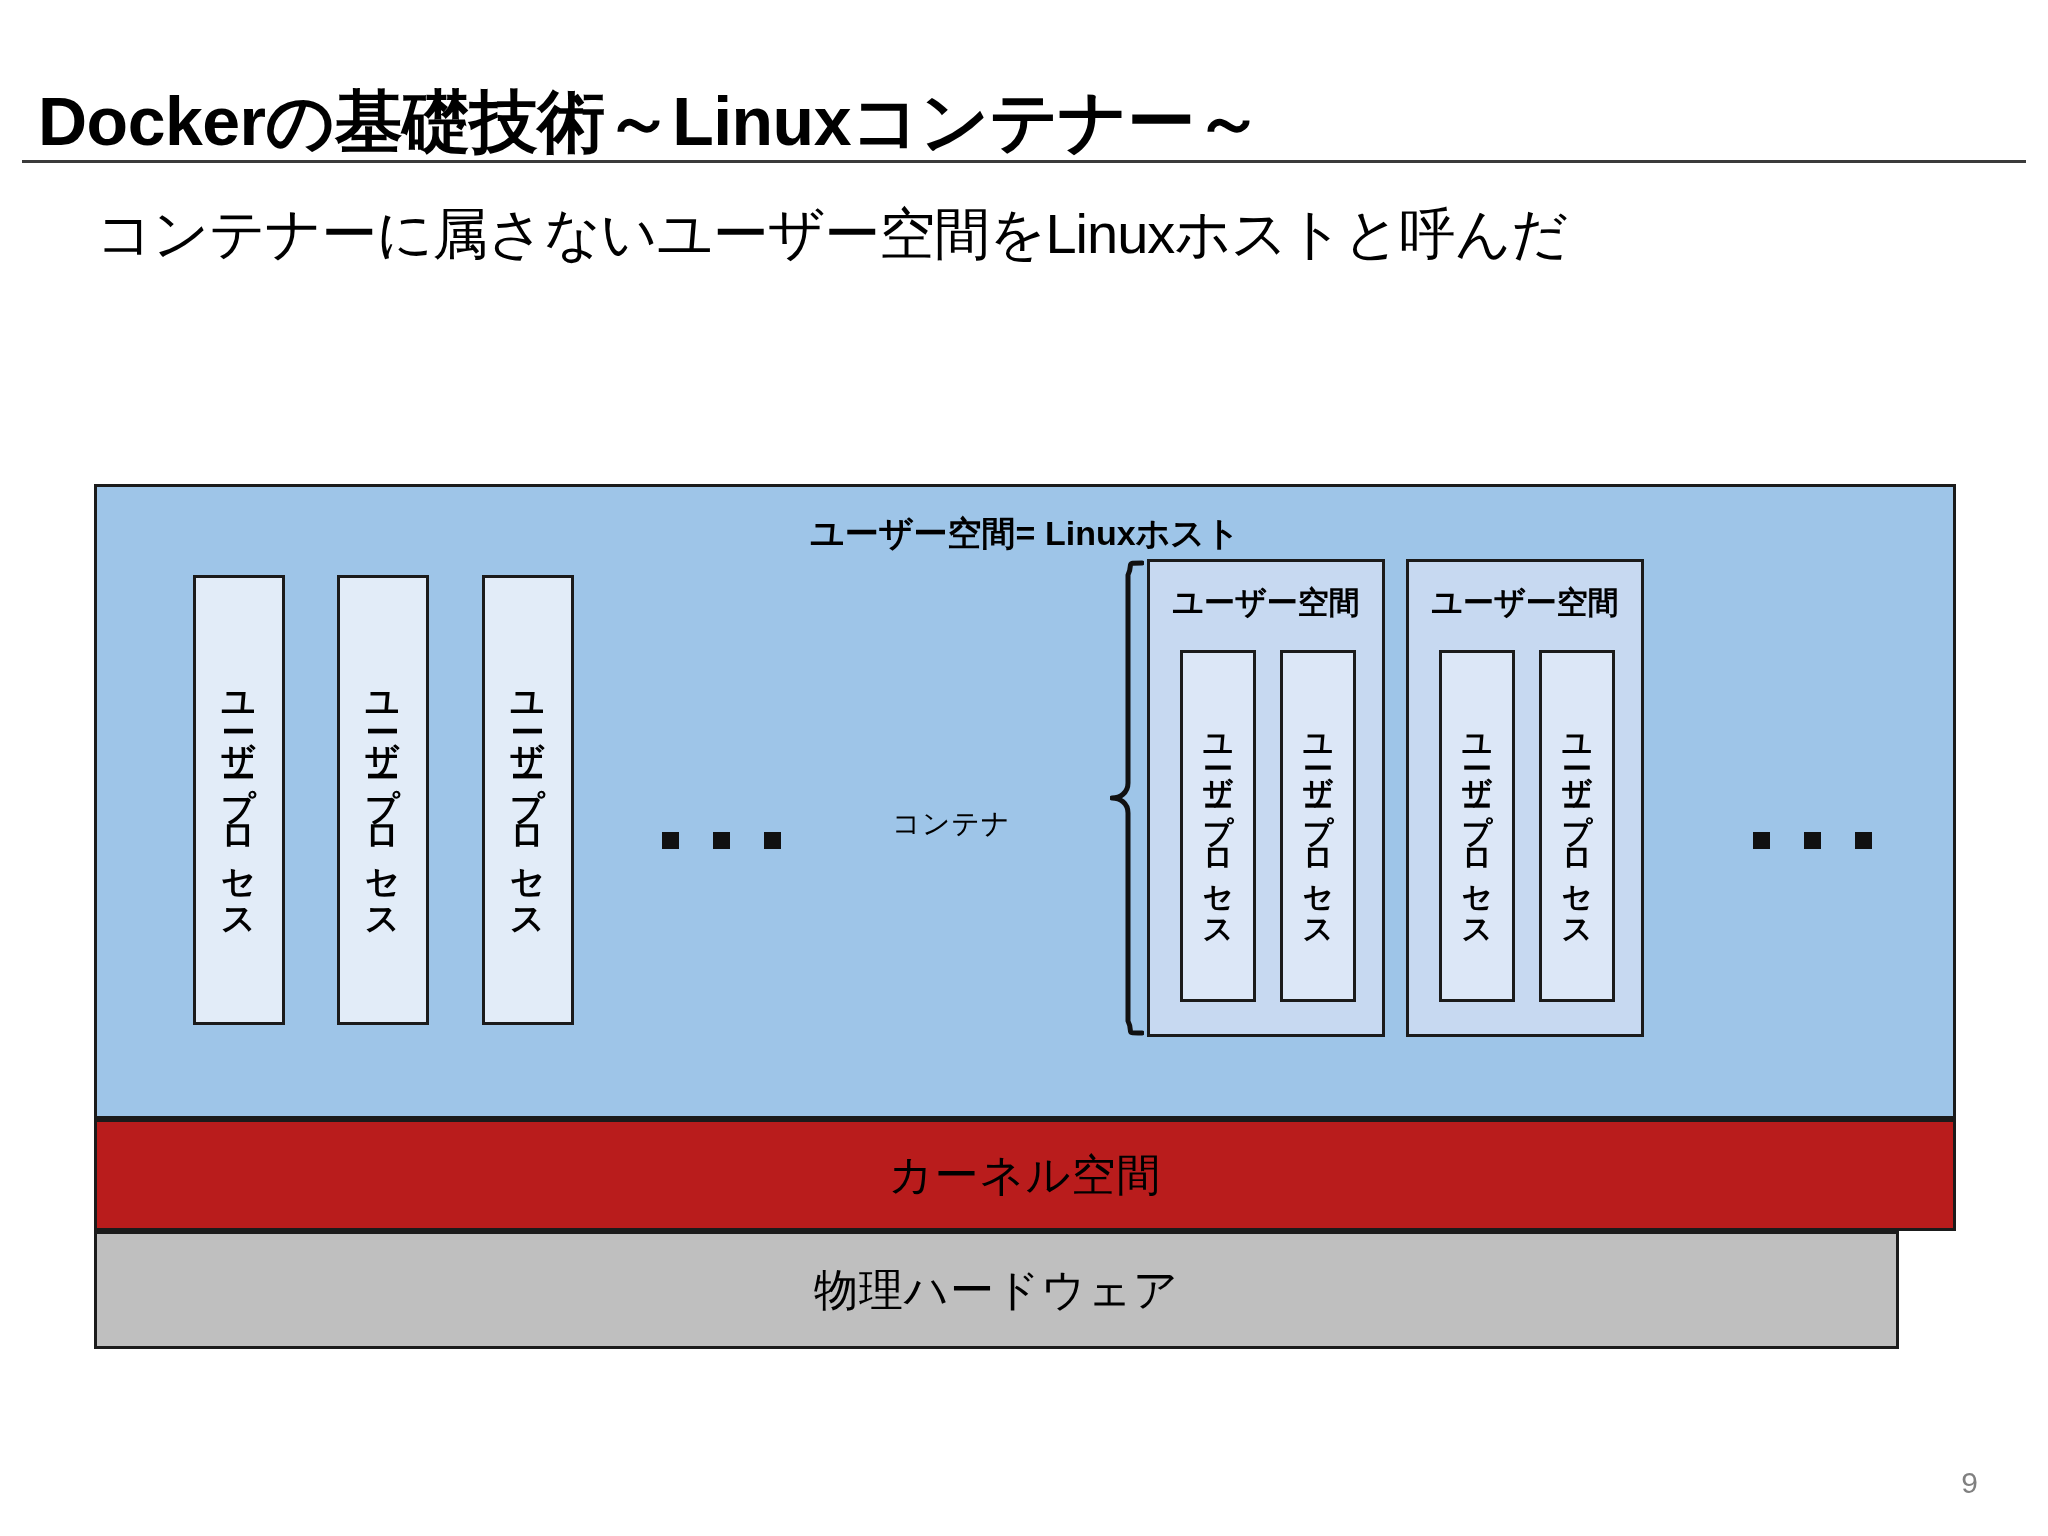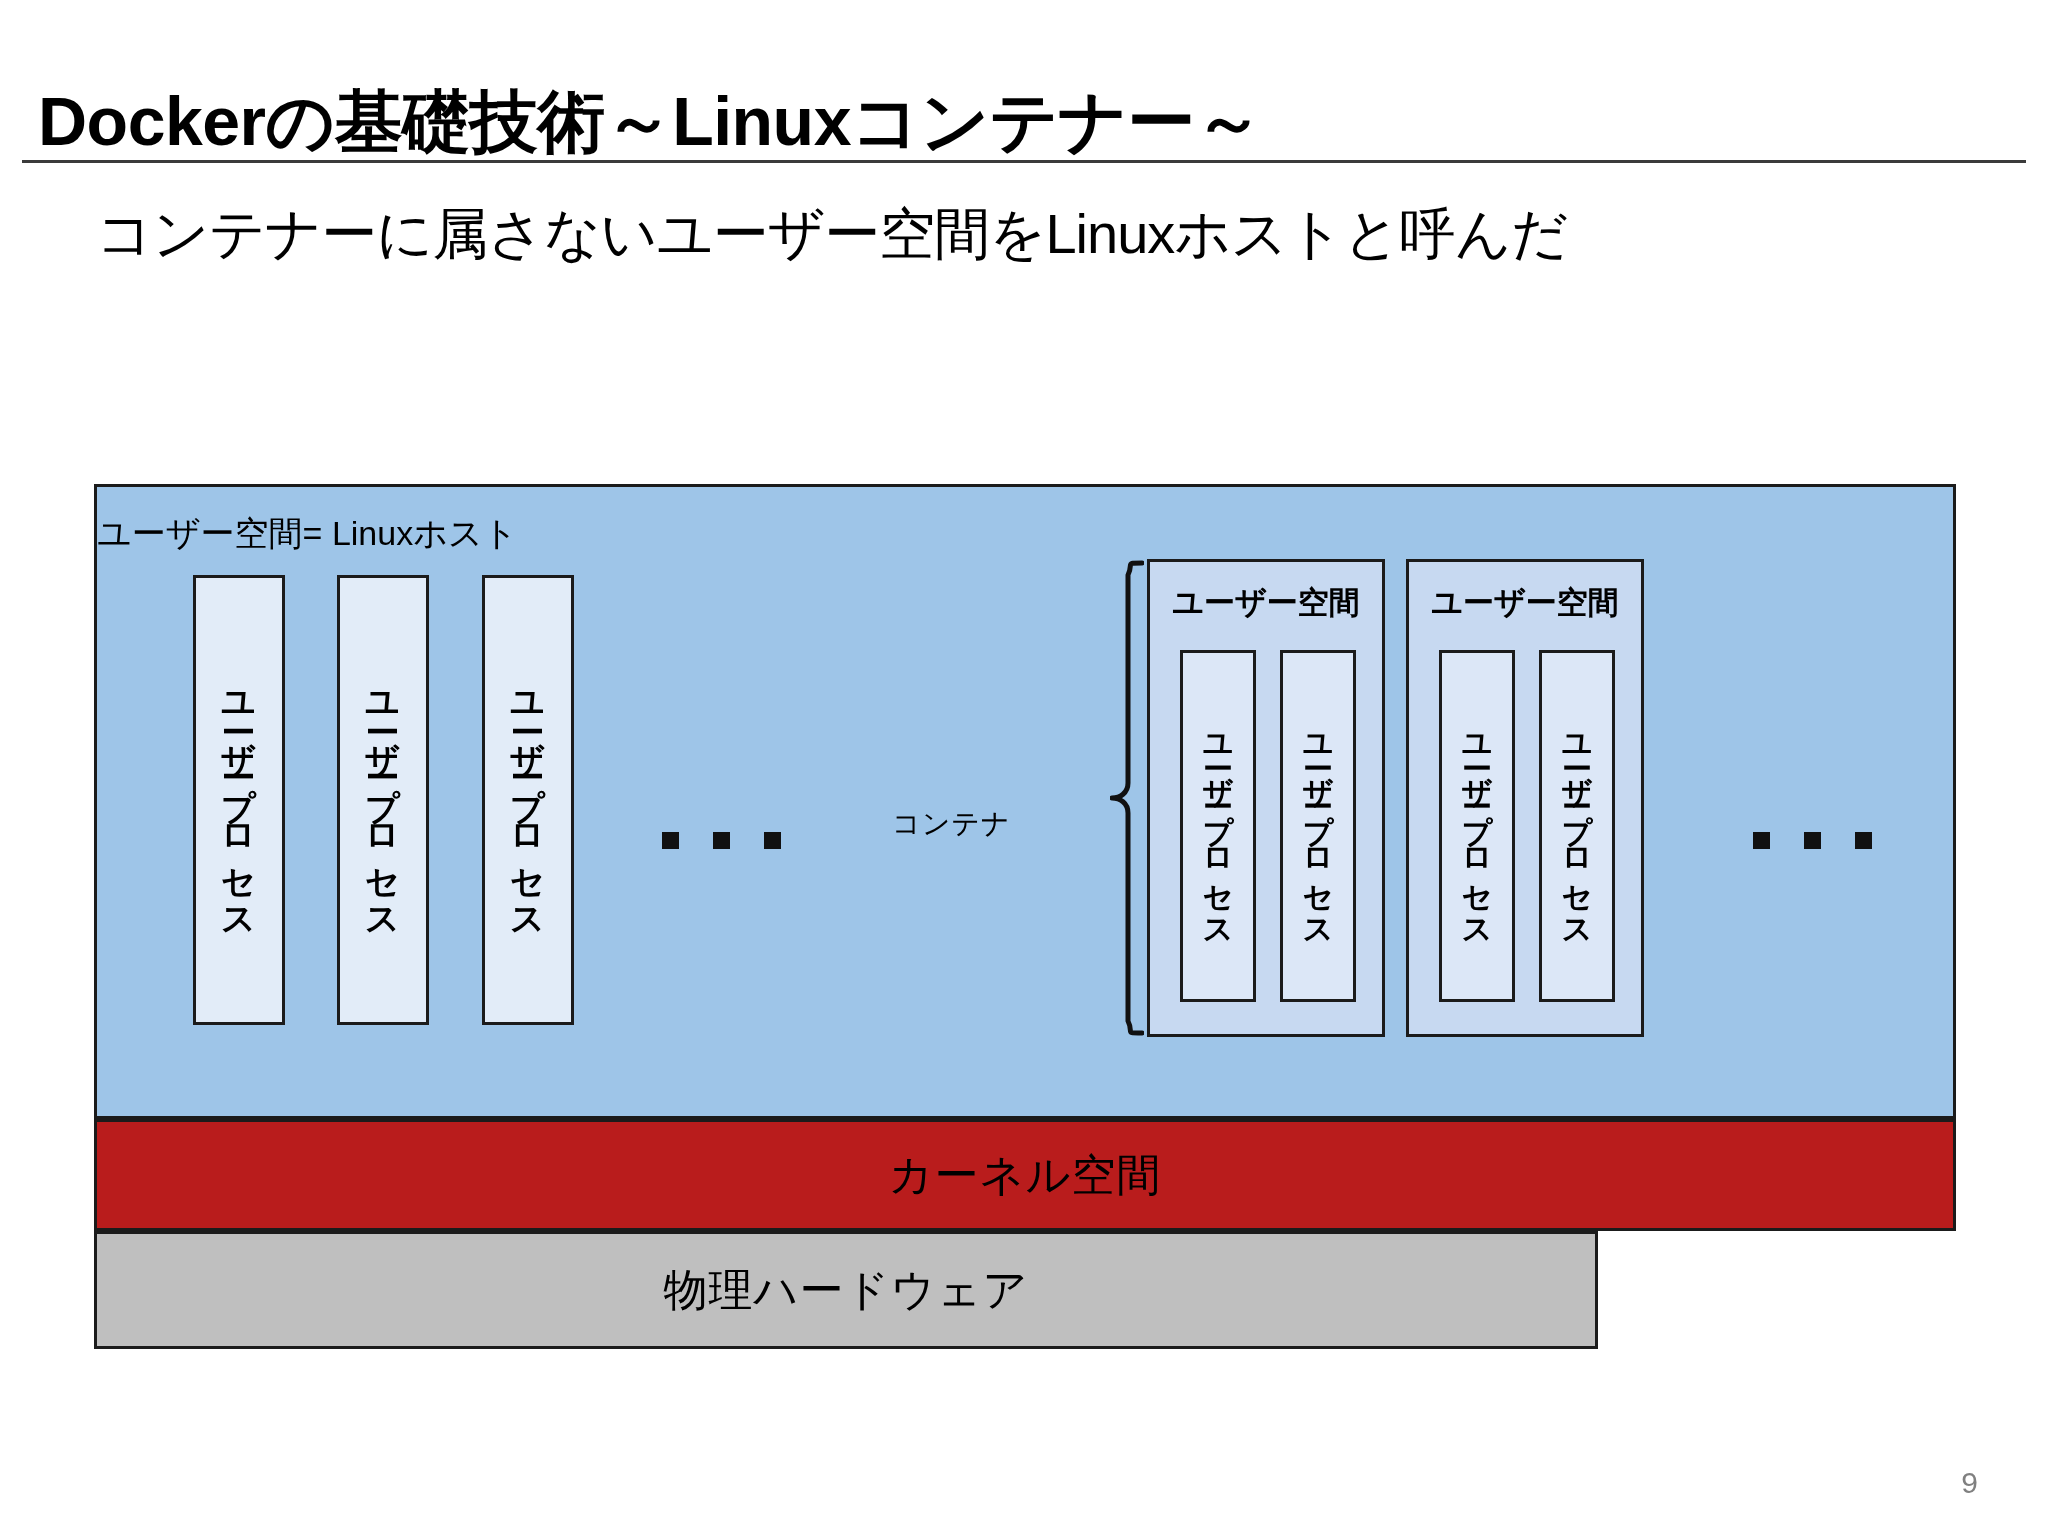--- a/index.html
+++ b/index.html
@@ -67,22 +67,23 @@
     height: 635px;
     box-sizing: border-box;
     background: #9EC5E8;
     border: 3px solid #1b1b1b;
   }
   .userspace-caption {
     position: absolute;
     left: 0;
     top: 24px;
     width: 100%;
+    text-align: center;
     font-size: 34px;
-    font-weight: normal;
+    font-weight: bold;
     letter-spacing: 0px;
   }
 
   
   .proc {
     position: absolute;
     box-sizing: border-box;
     background: #E2ECF8;
     border: 3px solid #1b1b1b;
     display: flex;
@@ -191,21 +192,21 @@
     display: flex;
     align-items: center;
     justify-content: center;
     font-size: 44px;
     letter-spacing: 1px;
   }
   .hw-layer {
     position: absolute;
     left: 0;
     top: 747px;
-    width: 1504px;
+    width: 1805px;
     height: 118px;
     box-sizing: border-box;
     background: #BFBFBF;
     border: 3px solid #1b1b1b;
     display: flex;
     align-items: center;
     justify-content: center;
     font-size: 44px;
     letter-spacing: 1px;
   }

